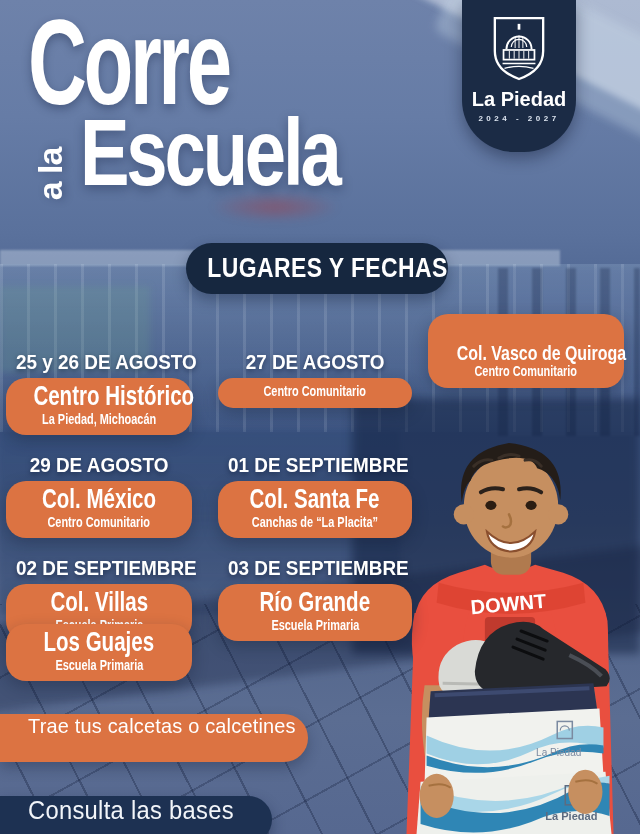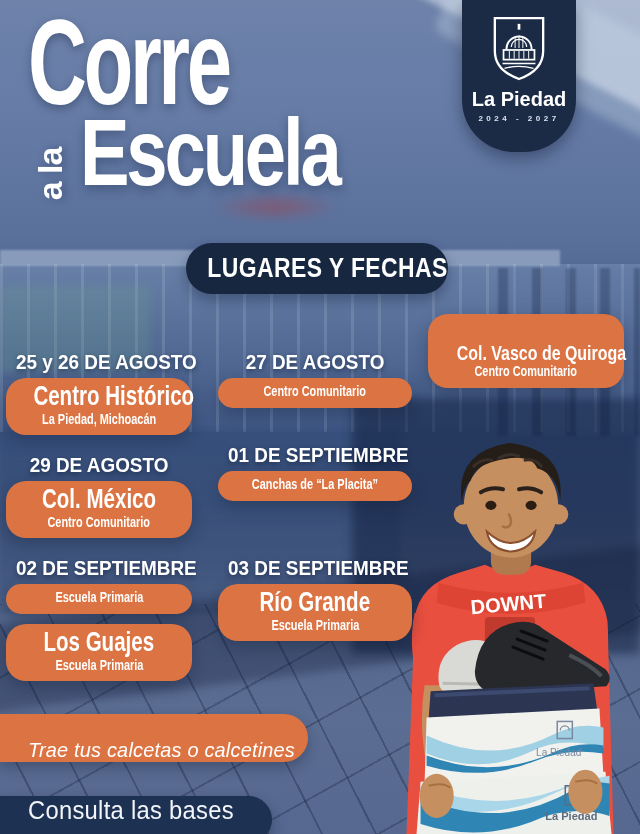--- a/index.html
+++ b/index.html
@@ -49,26 +49,26 @@
   .entry .pbox{margin-top:4px;background:#dc7342;border-radius:20px;padding:5px 2px 8px;box-shadow:0 6px 16px rgba(15,25,50,0.30);}
   .entry .place{color:#fff;font-weight:700;font-size:27px;line-height:1.02;white-space:nowrap;}
   .entry .place span{display:inline-block;transform:scaleX(0.76);white-space:nowrap;}
   .entry .place.place-sm{font-size:21px;padding-top:3px;margin-top:20px;}
   .entry .detail{color:#fff;font-weight:700;font-size:14px;line-height:1.1;margin-top:1px;white-space:nowrap;}
   .entry .detail span{display:inline-block;transform:scaleX(0.78);white-space:nowrap;}
   .e1{left:6px;top:310px;width:186px;}
   .e2{left:218px;top:310px;width:194px;}
   .e3{left:428px;top:310px;width:196px;}
   .e4{left:6px;top:413px;width:186px;}
-  .e5{left:218px;top:403px;width:194px;}
+  .e5{left:218px;top:413px;width:194px;}
   .e6{left:6px;top:516px;width:186px;text-decoration:underline;}
   .e7{left:218px;top:516px;width:194px;}
   .e8{left:6px;top:620px;width:186px;}
   
-  .note-socks{position:absolute;left:0;top:714px;width:308px;height:48px;background:#dc7342;border-radius:0 24px 24px 0;display:flex;align-items:flex-end;padding-left:28px;box-shadow:0 6px 14px rgba(15,25,50,0.30);z-index:3;font-style:italic;}
+  .note-socks{position:absolute;left:0;top:714px;width:308px;height:48px;background:#dc7342;border-radius:0 24px 24px 0;display:flex;align-items:flex-start;padding-left:28px;box-shadow:0 6px 14px rgba(15,25,50,0.30);z-index:3;}
   .note-socks span{color:#fff;font-size:21px;font-weight:400;display:inline-block;transform:scaleX(0.95);transform-origin:left center;white-space:nowrap;letter-spacing:0.2px;}
   .note-rules{position:absolute;left:0;top:796px;width:272px;height:47px;background:#1d3152;border-radius:0 24px 24px 0;display:flex;align-items:flex-start;padding-left:28px;box-shadow:0 6px 14px rgba(10,20,45,0.35);z-index:3;}
   .note-rules span{color:#f2f5f9;font-size:25px;font-weight:400;display:inline-block;transform:scaleX(0.95);transform-origin:left center;white-space:nowrap;letter-spacing:0.3px;}
   
   .boy{position:absolute;left:378px;top:432px;width:262px;height:402px;z-index:2;}
 </style>
 </head>
 <body>
 
 <div class="poster">
@@ -139,26 +139,28 @@
   <div class="entry e4">
     <div class="date"><span>29 DE AGOSTO</span></div>
     <div class="pbox">
       <div class="place"><span>Col. México</span></div>
       <div class="detail"><span>Centro Comunitario</span></div>
     </div>
   </div>
   <div class="entry e5">
     <div class="date"><span>01 DE SEPTIEMBRE</span></div>
     <div class="pbox">
+      <div class="place"><span>Col. Santa Fe</span></div>
       <div class="detail"><span>Canchas de “La Placita”</span></div>
     </div>
   </div>
   <div class="entry e6">
     <div class="date"><span>02 DE SEPTIEMBRE</span></div>
     <div class="pbox">
+      <div class="place"><span>Col. Villas</span></div>
       <div class="detail"><span>Escuela Primaria</span></div>
     </div>
   </div>
   <div class="entry e7">
     <div class="date"><span>03 DE SEPTIEMBRE</span></div>
     <div class="pbox">
       <div class="place"><span>Río Grande</span></div>
       <div class="detail"><span>Escuela Primaria</span></div>
     </div>
   </div>

